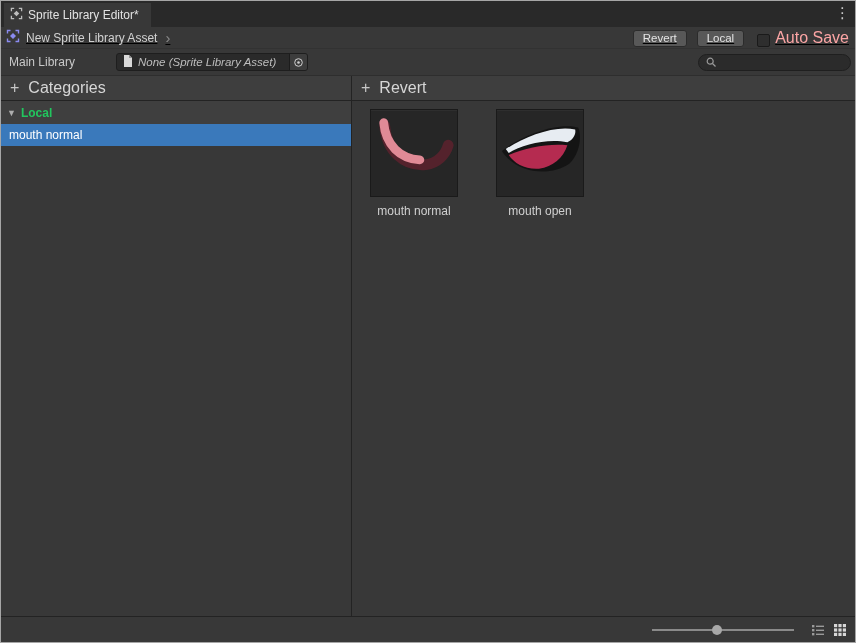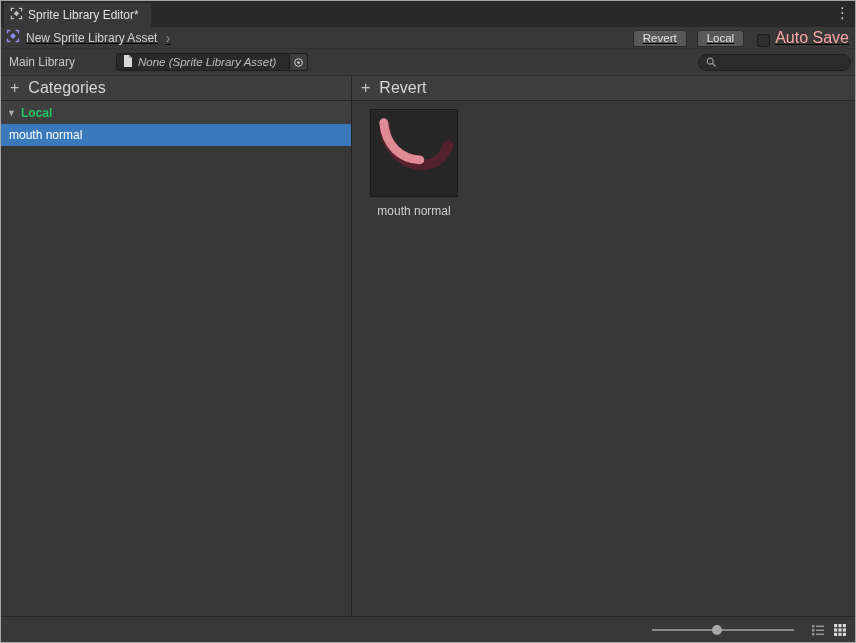--- a/index.html
+++ b/index.html
@@ -226,20 +226,30 @@
         <div class="label-item">
           <div class="thumb">
             <svg viewBox="0 0 88 88">
               <path d="M14,16 C16,42 34,58 56,56 C68,54 76,46 79,36" fill="none" stroke="#54222c" stroke-width="11" stroke-linecap="round"></path>
               <path d="M13,13 C15,36 30,50 50,51" fill="none" stroke="#e08a96" stroke-width="9" stroke-linecap="round"></path>
             </svg>
           </div>
           <span class="label-caption">mouth normal</span>
         </div>
 
+        <div class="label-item">
+          <div class="thumb">
+            <svg viewBox="0 0 88 88">
+              <path d="M5,42 C22,28 60,12 83,18 C87,26 85,44 74,55 C55,68 20,66 5,42 Z" fill="#141414"></path>
+              <path d="M9,40 C28,27 60,15 80,20 C81,25 78,30 72,33 C52,29 26,35 12,44 Z" fill="#e7ecf2"></path>
+              <path d="M12,46 C30,38 54,34 72,36 C68,49 57,58 43,60 C29,61 18,55 12,46 Z" fill="#b52b50"></path>
+            </svg>
+          </div>
+          <span class="label-caption">mouth open</span>
+        </div>
 
 
       </div>
     </div>
   </div>
 
   <div class="bottombar">
     <div class="zoom-slider">
       <div class="zoom-track"></div>
       <div class="zoom-knob" style="left: 42%;"></div>

